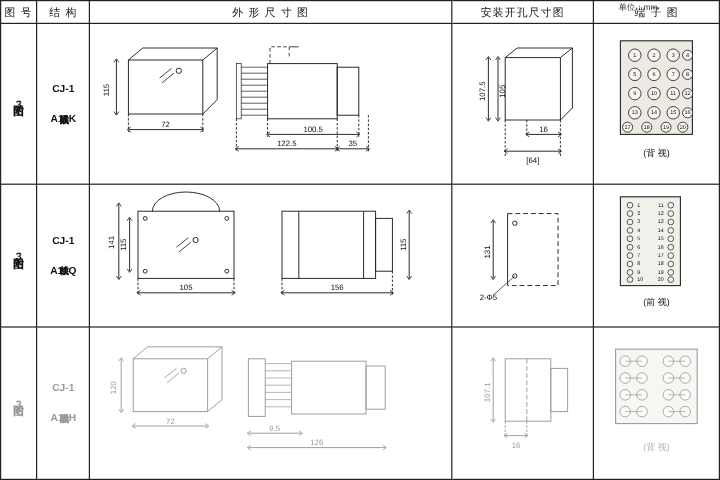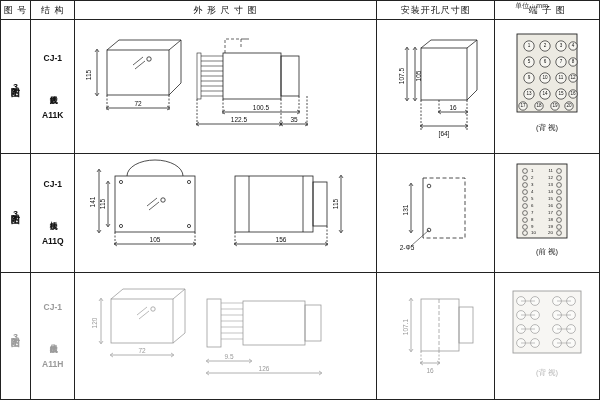--- a/index.html
+++ b/index.html
@@ -40,21 +40,21 @@
   .vert{
     writing-mode:vertical-rl;
     text-orientation:upright;
     font-size:9px;
     line-height:12px;
     letter-spacing:1px;
     margin:0 auto;
   }
   .cell-no{font-size:9px;}
   .cell-no .vert{font-weight:bold;}
-  .struct-wrap{display:flex;flex-direction:column;align-items:center;justify-content:center;height:100%;gap:16px;}
+  .struct-wrap{display:flex;flex-direction:column;align-items:center;justify-content:center;height:100%;}
   .struct-code{font-size:8.5px;font-weight:bold;line-height:11px;}
   .struct-mid{font-size:8px;line-height:10px;margin:2px 0;}
   .struct-mid .vert{font-size:8px;letter-spacing:0px;}
 
   .row3 .struct-code,.row3 .struct-mid,.row3 .cell-no,.row3 .caption{color:#9a9a9a;}
 
   .drawbox{position:relative;width:100%;height:100%;}
   svg{display:block;position:absolute;left:0;top:0;}
   .faded{opacity:.45;}
 </style>

